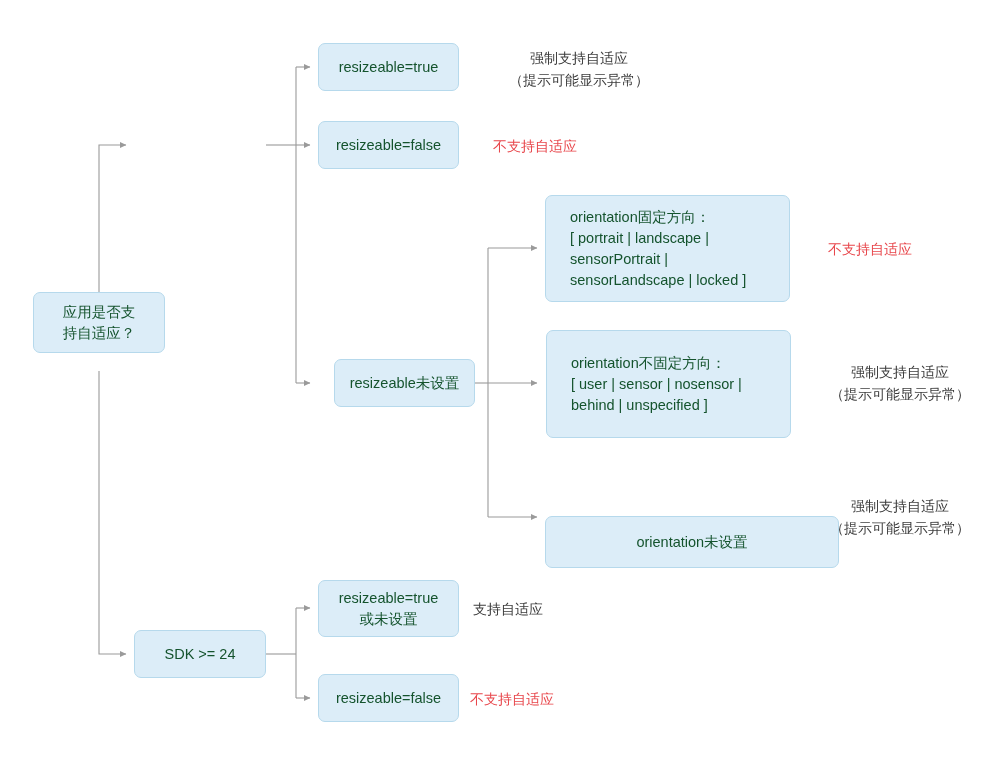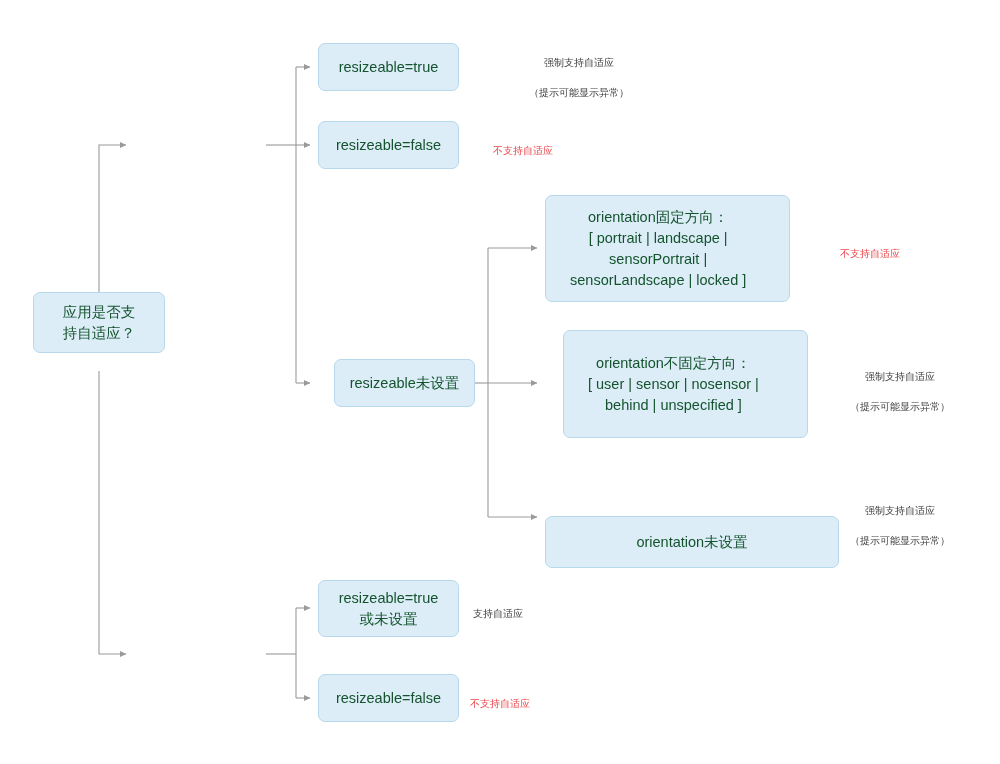--- a/index.html
+++ b/index.html
@@ -38,31 +38,32 @@
     line-height: 21px;
     display: flex;
     align-items: center;
     justify-content: center;
     text-align: center;
     padding: 4px 8px;
     white-space: pre-line;
   }
   .node.left-align {
     justify-content: flex-start;
-    text-align: center;
+    text-align: left;
     padding-left: 24px;
   }
   .annot {
     position: absolute;
     box-sizing: border-box;
-    font-size: 10px;
-    line-height: 30px;
+    font-size: 14px;
+    line-height: 22px;
     color: #3c3c3c;
     text-align: center;
     white-space: pre-line;
+    font-family: Liberation Mono, monospace;
   }
   .annot.warn {
     color: #e8474c;
   }
   .annot.left {
     text-align: left;
   }
 </style>
 </head>
 <body>
@@ -97,33 +98,34 @@
       <path d="M296,608 L296,698"></path>
       <path d="M296,608 L310,608" marker-end="url(#arrow)"></path>
       <path d="M296,698 L310,698" marker-end="url(#arrow)"></path>
     </g>
   </svg>
 
   <div class="node" style="left:33px; top:292px; width:132px; height:61px;">应用是否支
 持自适应？</div>
 
 
+  <div class="node" style="left:134px; top:630px; width:132px; height:48px;">SDK &gt;= 24</div>
 
   <div class="node" style="left:318px; top:43px; width:141px; height:48px;">resizeable=true</div>
 
   <div class="node" style="left:318px; top:121px; width:141px; height:48px;">resizeable=false</div>
 
   <div class="node" style="left:334px; top:359px; width:141px; height:48px;">resizeable未设置</div>
 
   <div class="node left-align" style="left:545px; top:195px; width:245px; height:107px;">orientation固定方向：
 [ portrait | landscape |
 sensorPortrait |
 sensorLandscape | locked ]</div>
 
-  <div class="node left-align" style="left:563px; top:330px; width:245px; height:108px;">orientation不固定方向：
+  <div class="node left-align" style="left:546px; top:330px; width:245px; height:108px;">orientation不固定方向：
 [ user | sensor | nosensor |
 behind | unspecified ]</div>
 
   <div class="node" style="left:545px; top:516px; width:294px; height:52px;">orientation未设置</div>
 
   <div class="node" style="left:318px; top:580px; width:141px; height:57px;">resizeable=true
 或未设置</div>
 
   <div class="node" style="left:318px; top:674px; width:141px; height:48px;">resizeable=false</div>
 

